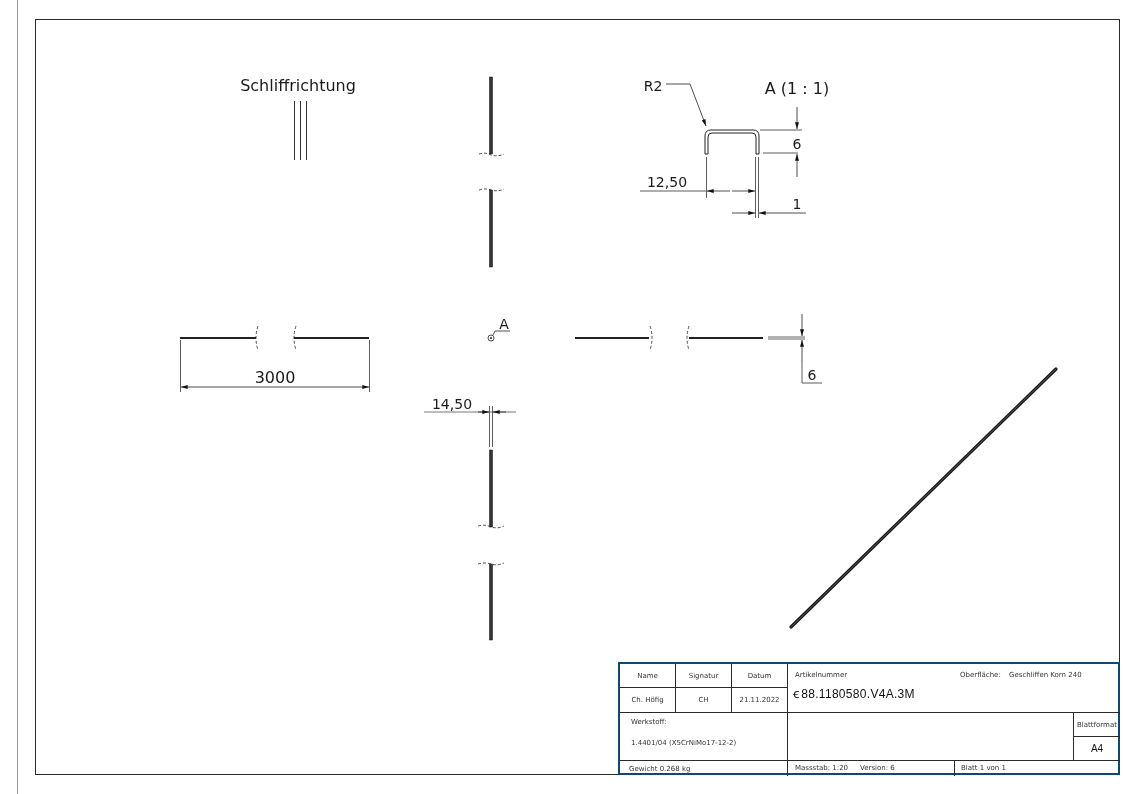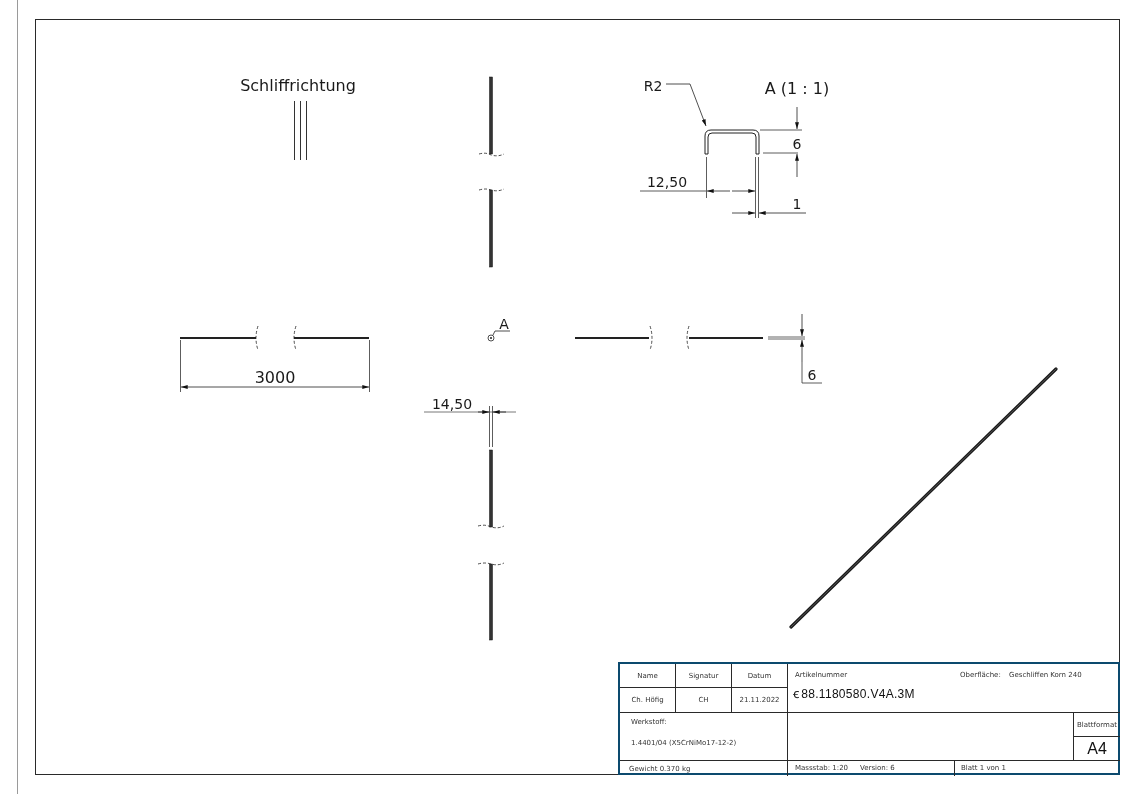--- a/index.html
+++ b/index.html
@@ -14,21 +14,21 @@
   
   .tb { position: absolute; left: 602px; top: 662px; width: 502px; height: 113px;
         border: 2px solid #0c4a6e; box-sizing: border-box; font-size: 7px; color: #333; }
   .tb .cell { position: absolute; box-sizing: border-box; }
   .tb .vl { position: absolute; width: 1px; background: #2a2a2a; }
   .tb .hl { position: absolute; height: 1px; background: #2a2a2a; }
   .center { display: flex; align-items: center; justify-content: center; }
   .left { display: flex; align-items: center; padding-left: 9px; }
   .artnr { font-family: "Liberation Sans", sans-serif; font-size: 12px; color: #111; letter-spacing: 0.3px; }
   .artnr-prefix { font-size: 13px; margin-right: 2px; color: #222; }
-  .a4 { font-family: "Liberation Sans", sans-serif; font-size: 16px; color: #111; }
+  .a4 { font-family: "Liberation Sans", sans-serif; font-size: 10px; color: #111; }
 </style>
 </head>
 <body>
 
 <div id="sheet">
   <div class="edge-line"></div>
   <div class="frame"></div>
 
   <svg width="1123" height="794" style="position:absolute;left:0;top:0">
     <defs>
@@ -161,18 +161,18 @@
       <span class="artnr-prefix">ꞓ</span>
       <span class="artnr">88.1180580.V4A.3M</span>
     </div>
 
     <div class="cell" style="left:11px; top:54px;">Werkstoff:</div>
     <div class="cell" style="left:11px; top:75px;">1.4401/04 (X5CrNiMo17-12-2)</div>
 
     <div class="cell center" style="left:454px; top:49px; width:46px; height:23px;">Blattformat</div>
     <div class="cell center a4" style="left:454px; top:73px; width:46px; height:23px;">A4</div>
 
-    <div class="cell left" style="left:0; top:97px; width:167px; height:15px;">Gewicht 0.370 kg</div>
+    <div class="cell left" style="left:0; top:97px; width:167px; height:15px;">Gewicht 0.268 kg</div>
     <div class="cell" style="left:175px; top:100px;">Massstab: 1:20</div>
     <div class="cell" style="left:240px; top:100px;">Version: 6</div>
     <div class="cell" style="left:341px; top:100px;">Blatt 1 von 1</div>
   </div>
 </div>
 
 </body></html>

